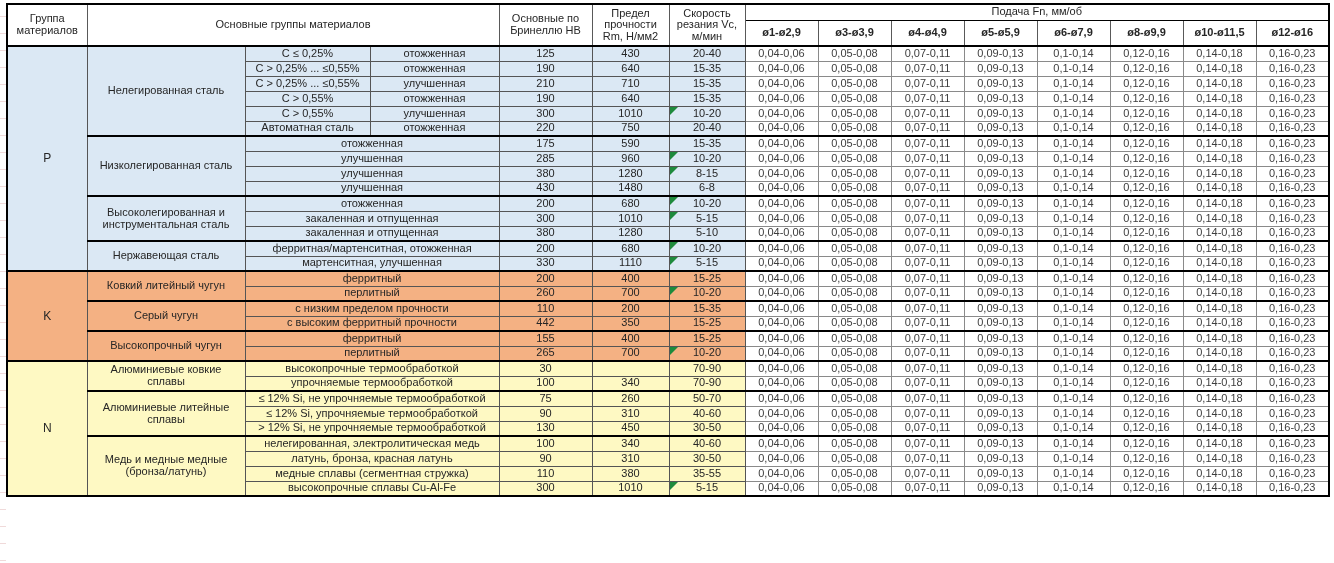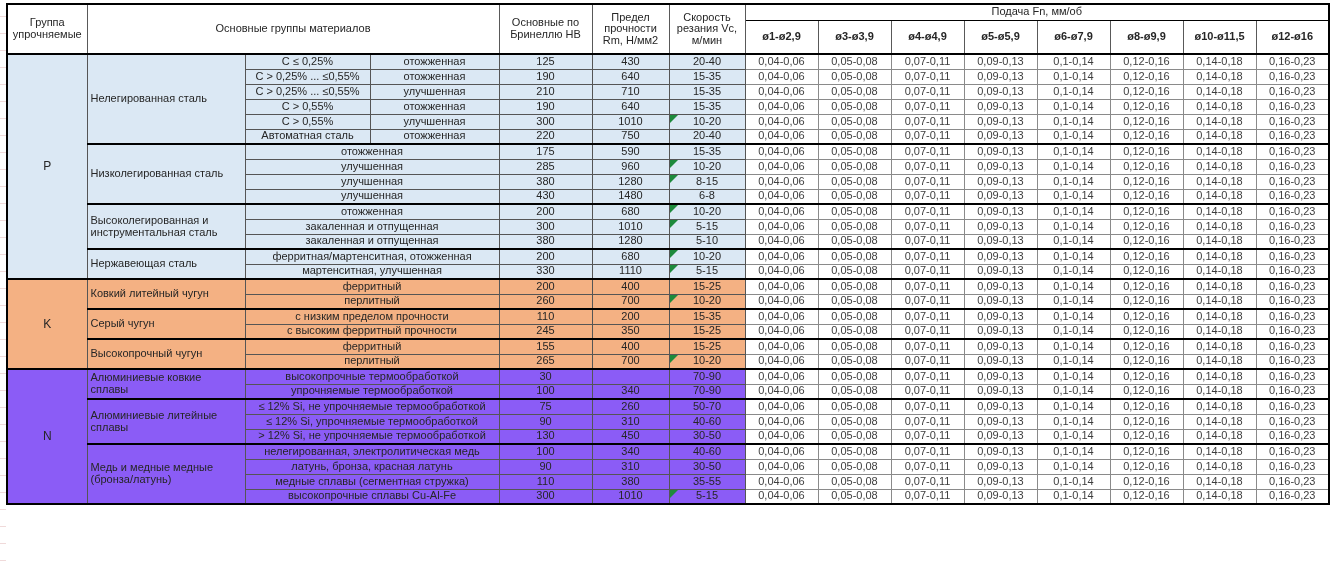--- a/index.html
+++ b/index.html
@@ -5,35 +5,35 @@
   html,body{margin:0;padding:0;background:#ffffff;}
   body{font-family:"Liberation Sans","DejaVu Sans",sans-serif;}
   .sheet{position:relative;width:1334px;height:563px;overflow:hidden;}
   .gutter{position:absolute;left:0;top:0;width:6px;height:563px;
     background:repeating-linear-gradient(to bottom,#ffffff 0px,#ffffff 16px,#f0dada 16px,#f0dada 17px);}
   table{border-collapse:collapse;table-layout:fixed;margin:3px 0 0 6px;border:2px solid #000;}
   th,td{border:1px solid #808080;font-size:11px;color:#262626;padding:0 3px;
     height:15px;line-height:1.05;overflow:hidden;white-space:nowrap;box-sizing:border-box;}
   thead th{background:#fff;font-weight:normal;white-space:normal;border-color:#595959;text-align:center;vertical-align:middle;}
   thead tr.h1 th{height:16px;}
-  thead tr.dia th{height:34px;font-weight:bold;}
+  thead tr.dia th{height:26px;font-weight:bold;}
   thead th{border-bottom-color:#000;}
   tbody tr.sub-start td{border-top:2px solid #000;}
   td.band{border-color:#555;}
   td.feed{background:#ffffff;text-align:center;color:#3d3d3d;border-color:#8a8a8a;}
   td.num{text-align:center;}
   td.detail{text-align:center;}
   td.group-cell{text-align:center;vertical-align:middle;font-size:12px;}
-  td.sub-cell{vertical-align:middle;white-space:normal;}
+  td.sub-cell{text-align:center;vertical-align:middle;white-space:normal;}
   td.vc-cell{position:relative;}
   .tri{position:absolute;left:0;top:0;width:0;height:0;
     border-top:8px solid #1e8a3c;border-right:8px solid transparent;}
   .g-P .band{background:#dbe8f4;}
   .g-K .band{background:#f4b183;}
-  .g-N .band{background:#8b5cf6;}
+  .g-N .band{background:#fef9c3;}
 </style>
 </head>
 <body>
 
 <div class="sheet">
   <div class="gutter"></div>
   <table id="grid">
     <colgroup>
       <col style="width:80px">
         <col style="width:158px">
@@ -46,21 +46,21 @@
         <col style="width:73px">
         <col style="width:73px">
         <col style="width:73px">
       <col style="width:73px">
         <col style="width:73px">
         <col style="width:73px">
         <col style="width:73px">
     </colgroup>
     <thead>
       <tr class="h1">
-        <th rowspan="2">Группа упрочняемые</th>
+        <th rowspan="2">Группа материалов</th>
         <th rowspan="2" colspan="3">Основные группы материалов</th>
         <th rowspan="2">Основные по Бринеллю HB</th>
         <th rowspan="2">Предел прочности Rm, Н/мм2</th>
         <th rowspan="2">Скорость резания Vc, м/мин</th>
         <th colspan="8">Подача Fn, мм/об</th>
       </tr>
       <tr class="dia">
         <th>ø1-ø2,9</th>
         <th>ø3-ø3,9</th>
         <th>ø4-ø4,9</th>
@@ -333,21 +333,21 @@
           <td class="feed">0,05-0,08</td>
           <td class="feed">0,07-0,11</td>
           <td class="feed">0,09-0,13</td>
           <td class="feed">0,1-0,14</td>
           <td class="feed">0,12-0,16</td>
           <td class="feed">0,14-0,18</td>
           <td class="feed">0,16-0,23</td>
         </tr>
         <tr class="g-K">
           <td class="band detail" colspan="2">с высоким ферритный прочности</td>
-          <td class="band num">245</td>
+          <td class="band num">442</td>
           <td class="band num">350</td>
           <td class="band num vc-cell">15-25</td>
           <td class="feed">0,04-0,06</td>
           <td class="feed">0,05-0,08</td>
           <td class="feed">0,07-0,11</td>
           <td class="feed">0,09-0,13</td>
           <td class="feed">0,1-0,14</td>
           <td class="feed">0,12-0,16</td>
           <td class="feed">0,14-0,18</td>
           <td class="feed">0,16-0,23</td>

